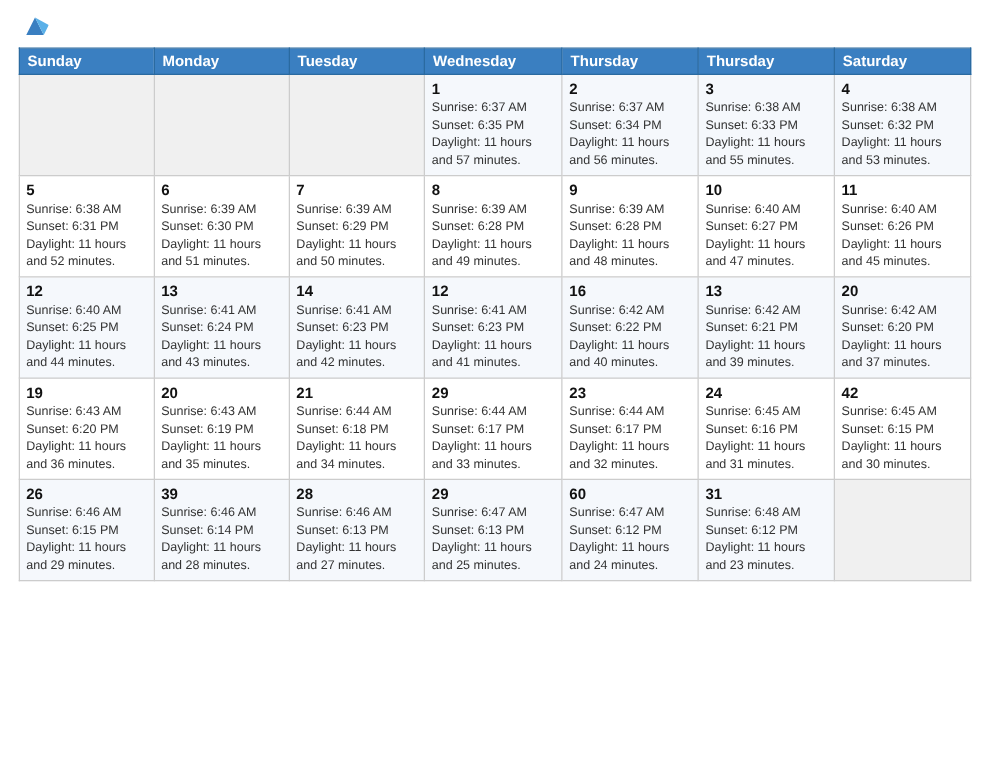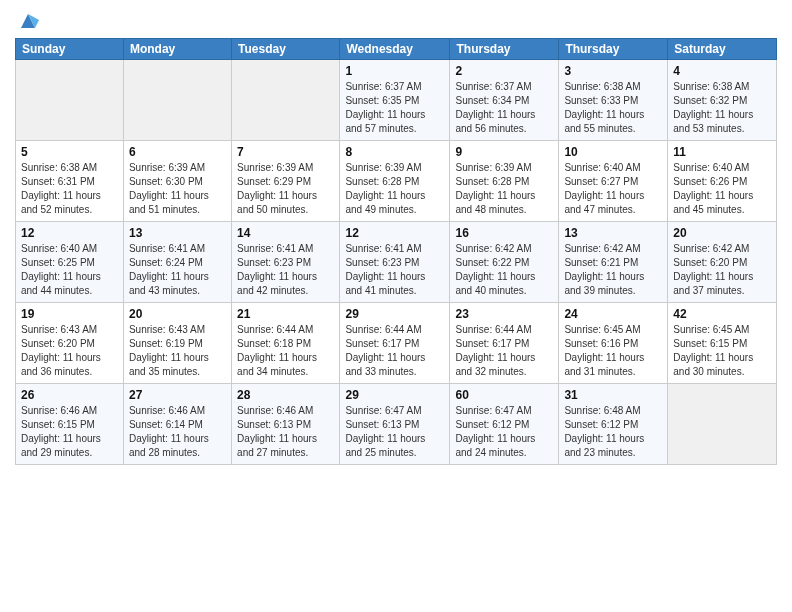--- a/index.html
+++ b/index.html
@@ -225,21 +225,21 @@
             <div class="day-number">42</div>
             <div class="day-info">Sunrise: 6:45 AM<br>Sunset: 6:15 PM<br>Daylight: 11 hours and 30 minutes.</div>
           </td>
         </tr>
         <tr>
           <td>
             <div class="day-number">26</div>
             <div class="day-info">Sunrise: 6:46 AM<br>Sunset: 6:15 PM<br>Daylight: 11 hours and 29 minutes.</div>
           </td>
           <td>
-            <div class="day-number">27</div>
+            <div class="day-number">39</div>
             <div class="day-info">Sunrise: 6:46 AM<br>Sunset: 6:14 PM<br>Daylight: 11 hours and 28 minutes.</div>
           </td>
           <td>
             <div class="day-number">28</div>
             <div class="day-info">Sunrise: 6:46 AM<br>Sunset: 6:13 PM<br>Daylight: 11 hours and 27 minutes.</div>
           </td>
           <td>
             <div class="day-number">29</div>
             <div class="day-info">Sunrise: 6:47 AM<br>Sunset: 6:13 PM<br>Daylight: 11 hours and 25 minutes.</div>
           </td>

